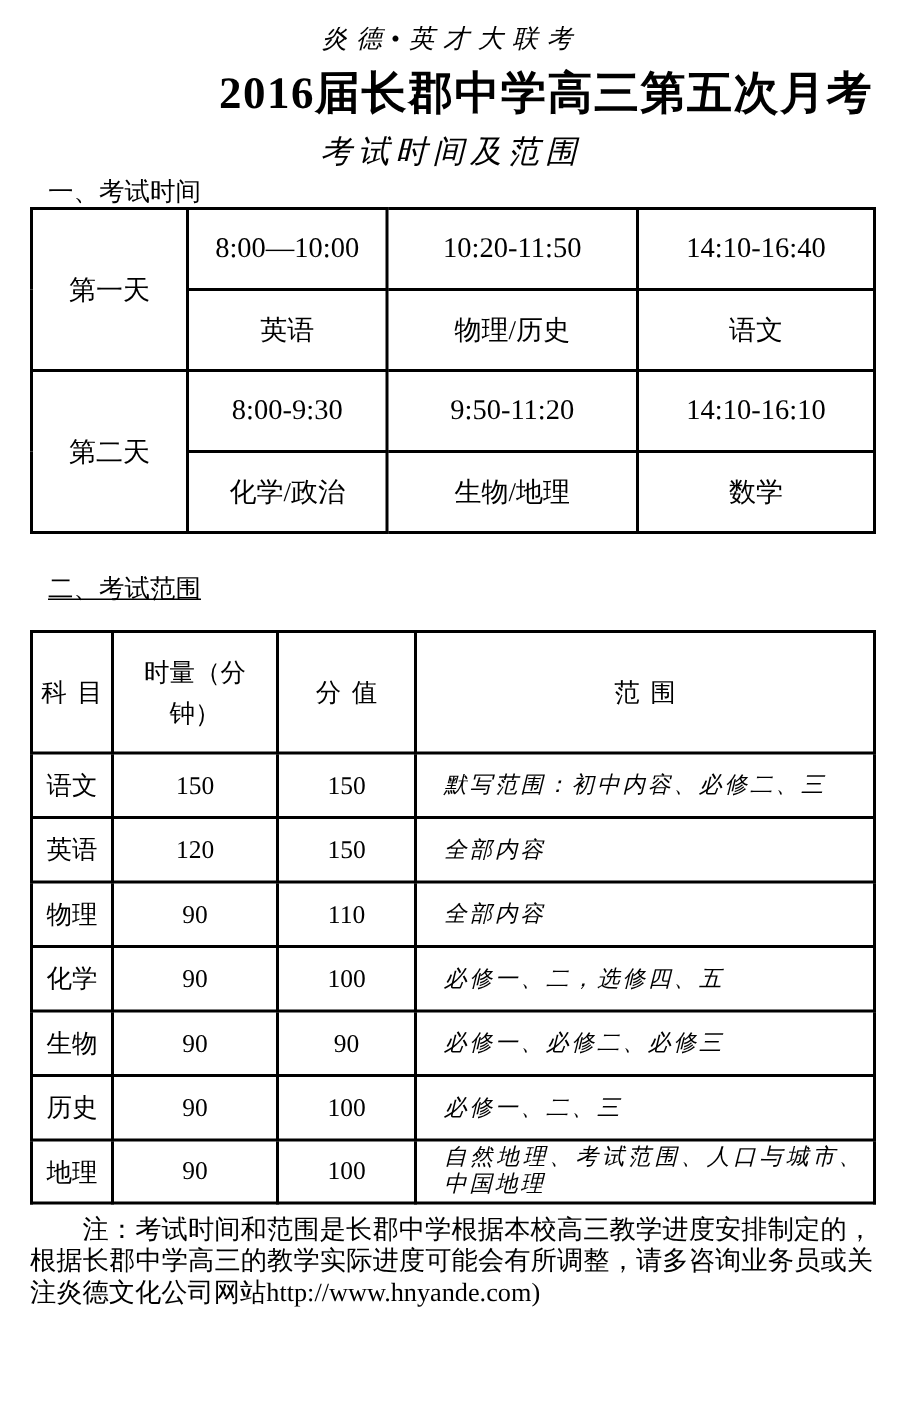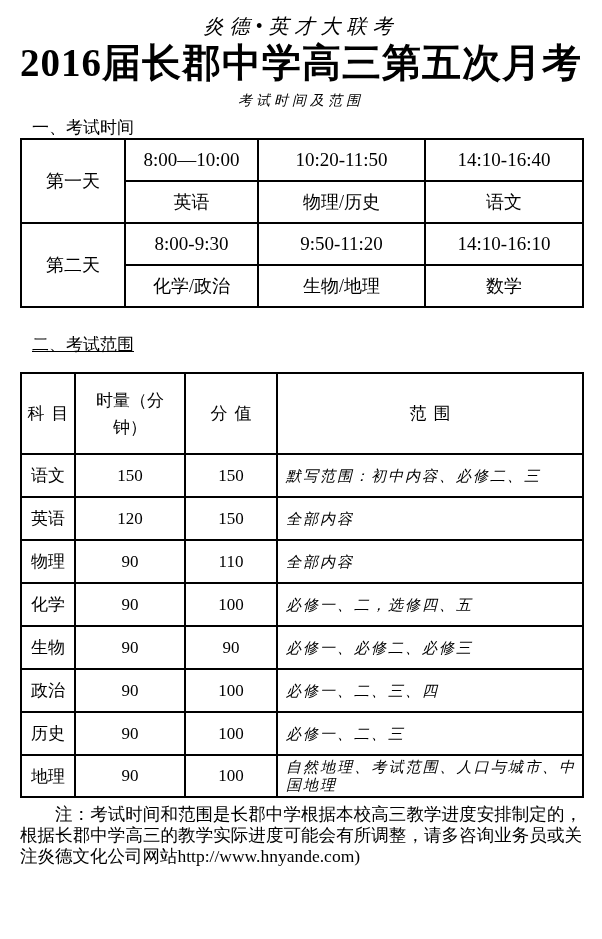--- a/index.html
+++ b/index.html
@@ -7,65 +7,65 @@
   body {
     width: 602px; height: 939px;
     color: #000000;
     font-family: "Liberation Serif", "DejaVu Serif", serif;
     overflow: hidden;
   }
   .page { padding: 12px 20px 0 20px; }
 
   
   .brand {
-    text-align: center; font-size: 20px; line-height: 28px;
+    text-align: center; font-size: 17px; line-height: 28px;
     letter-spacing: 6px; font-style: italic;
   }
   .main-title {
-    text-align: left; font-size: 39px; line-height: 38px;
+    text-align: right; font-size: 30px; line-height: 38px;
     font-weight: bold; letter-spacing: 1px; margin-top: 4px;
   }
   .subtitle {
-    text-align: center; font-size: 14px; line-height: 26px;
+    text-align: center; font-size: 21px; line-height: 26px;
     letter-spacing: 4px; font-style: italic; margin-top: 6px;
   }
 
   
   .section-label { font-size: 17px; line-height: 20px; margin-top: 4px; margin-left: 12px; }
   .section-label.second { margin-top: 27px; text-decoration: underline; }
 
   
   table { border-collapse: collapse; table-layout: fixed; width: 562px; }
   td, th {
     border: 2px solid #000000;
     text-align: center; vertical-align: middle;
     overflow: hidden;
   }
 
   
   .time-table { margin-top: 0; }
-  .time-table td { height: 42px; font-size: 18px; margin-top: 16px; }
+  .time-table td { height: 54px; font-size: 18px; margin-top: 16px; }
   .time-table td.time-cell { font-weight: normal; font-size: 19px; }
   .time-table td.time-cell.plain { font-weight: normal; }
 
   
   .scope-table { margin-top: 17px; }
   .scope-table th {
     height: 81px; font-size: 17px; font-weight: normal;
   }
   .scope-table th .spaced { letter-spacing: 7px; margin-right: -7px; }
   .scope-table th .wrap-narrow {
     display: inline-block; max-width: 78px; line-height: 27px;
   }
   .scope-table td { height: 43px; font-size: 17px; }
   .scope-table tr.tall td { height: 37px; }
   .scope-table td.scope-cell {
     text-align: justify;
     font-size: 15px; letter-spacing: 2px; line-height: 18px;
-    padding: 2px 6px 2px 8px;
+    padding: 2px 6px 2px 18px;
     font-style: italic;
   }
 
   
   .footnote {
     margin-top: 6px; font-size: 17.5px; line-height: 21px;
     text-align: justify; text-indent: 35px;
   }
 </style>
 </head>
@@ -154,26 +154,20 @@
         <td>100</td>
         <td class="scope-cell">必修一、二，选修四、五</td>
       </tr>
       <tr>
         <td>生物</td>
         <td>90</td>
         <td>90</td>
         <td class="scope-cell">必修一、必修二、必修三</td>
       </tr>
       <tr>
-        <td>政治</td>
-        <td>90</td>
-        <td>100</td>
-        <td class="scope-cell">必修一、二、三、四</td>
-      </tr>
-      <tr>
         <td>历史</td>
         <td>90</td>
         <td>100</td>
         <td class="scope-cell">必修一、二、三</td>
       </tr>
       <tr class="tall">
         <td>地理</td>
         <td>90</td>
         <td>100</td>
         <td class="scope-cell">自然地理、考试范围、人口与城市、中国地理</td>

